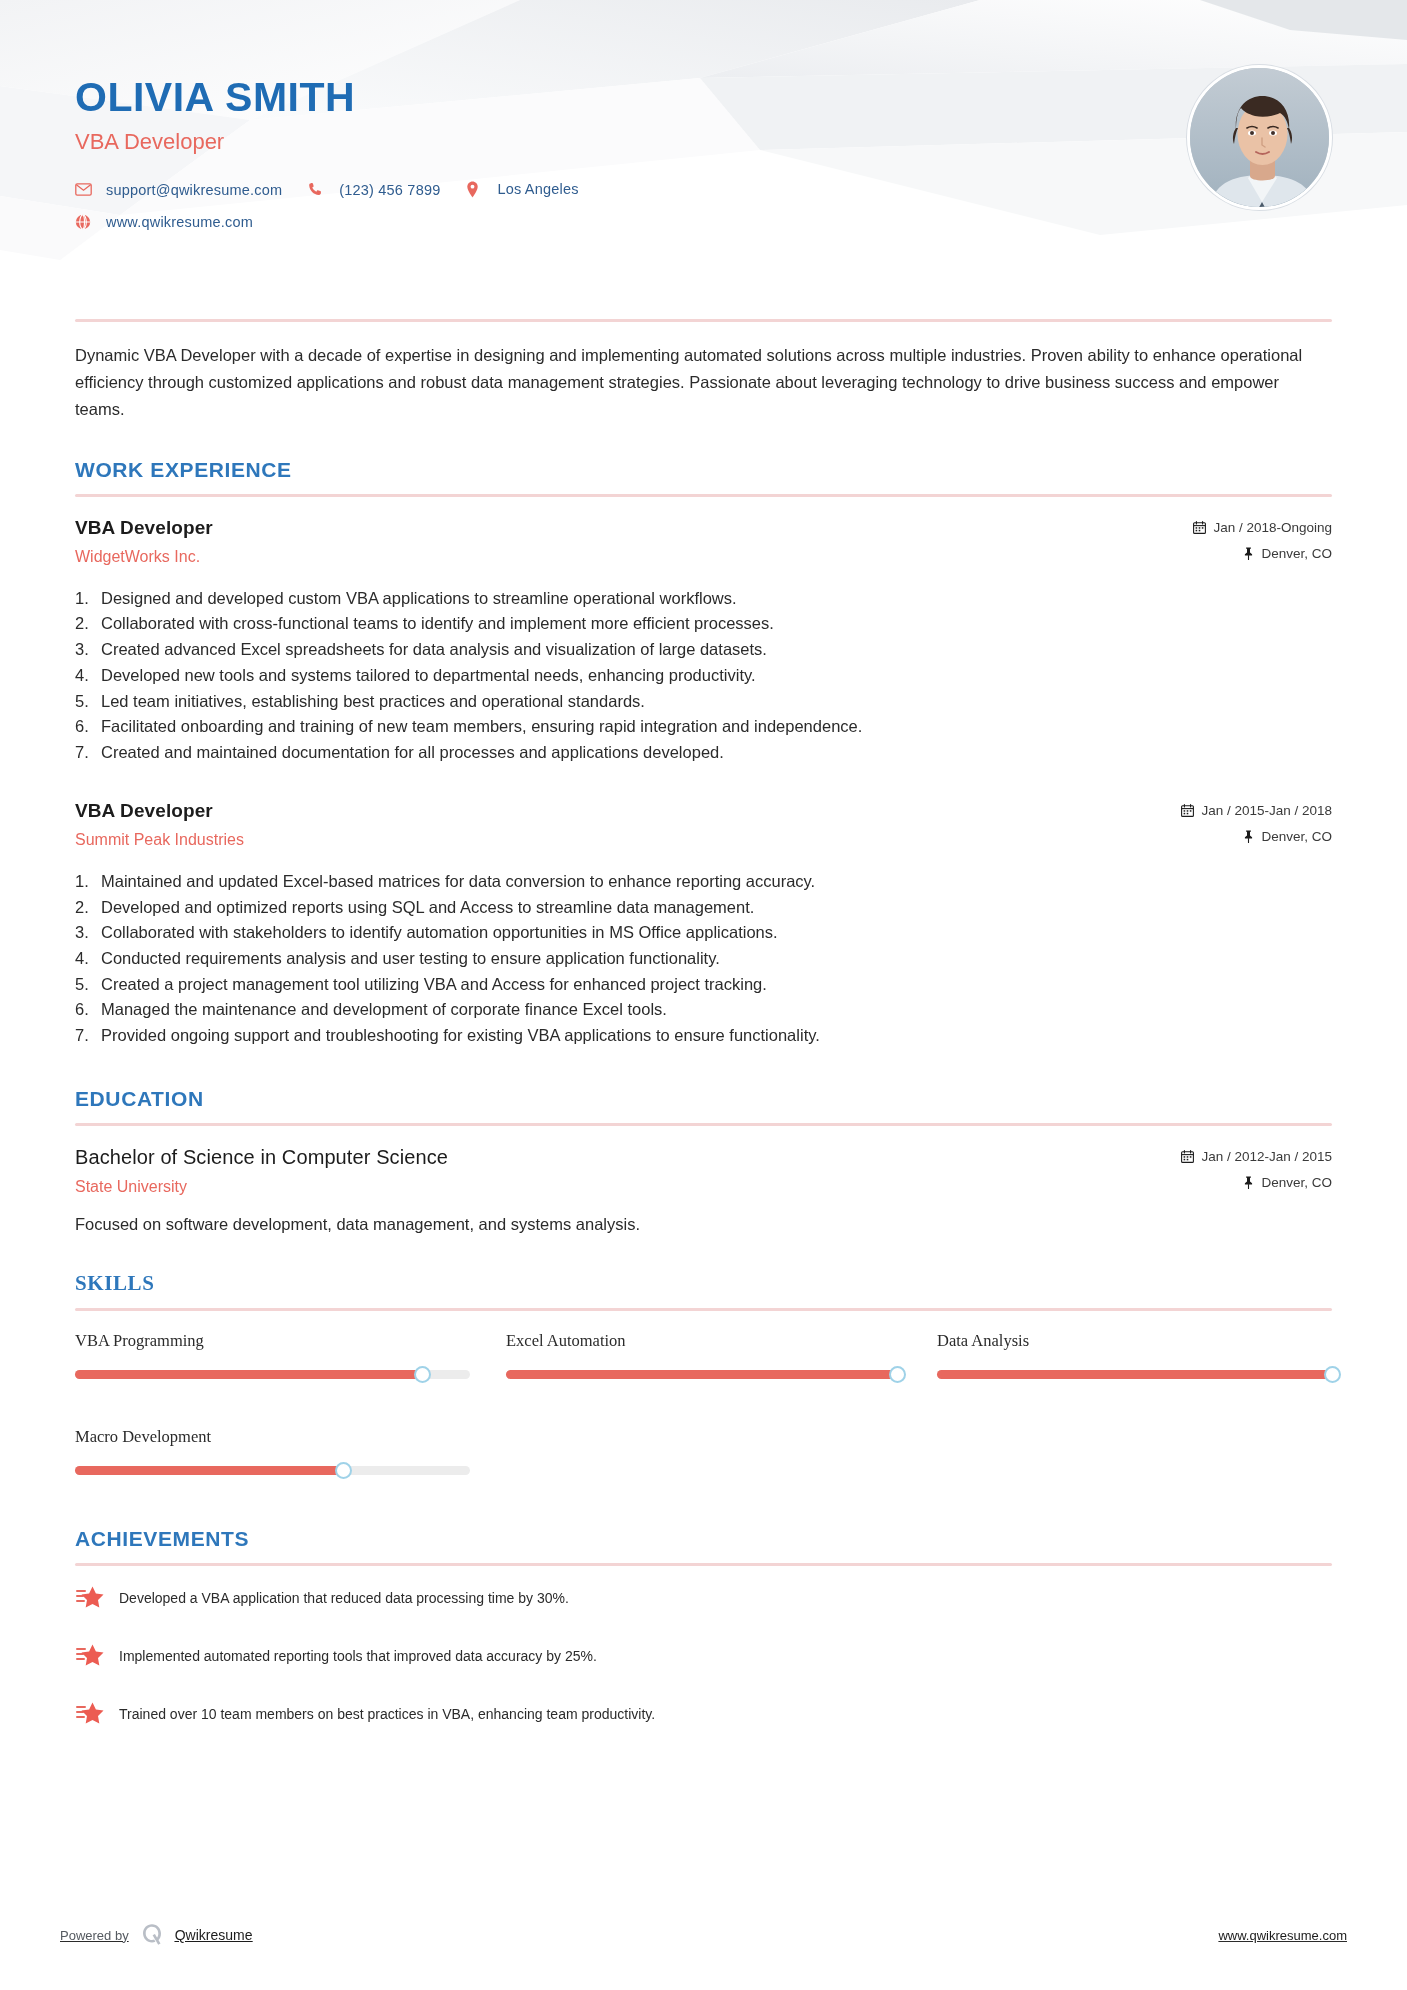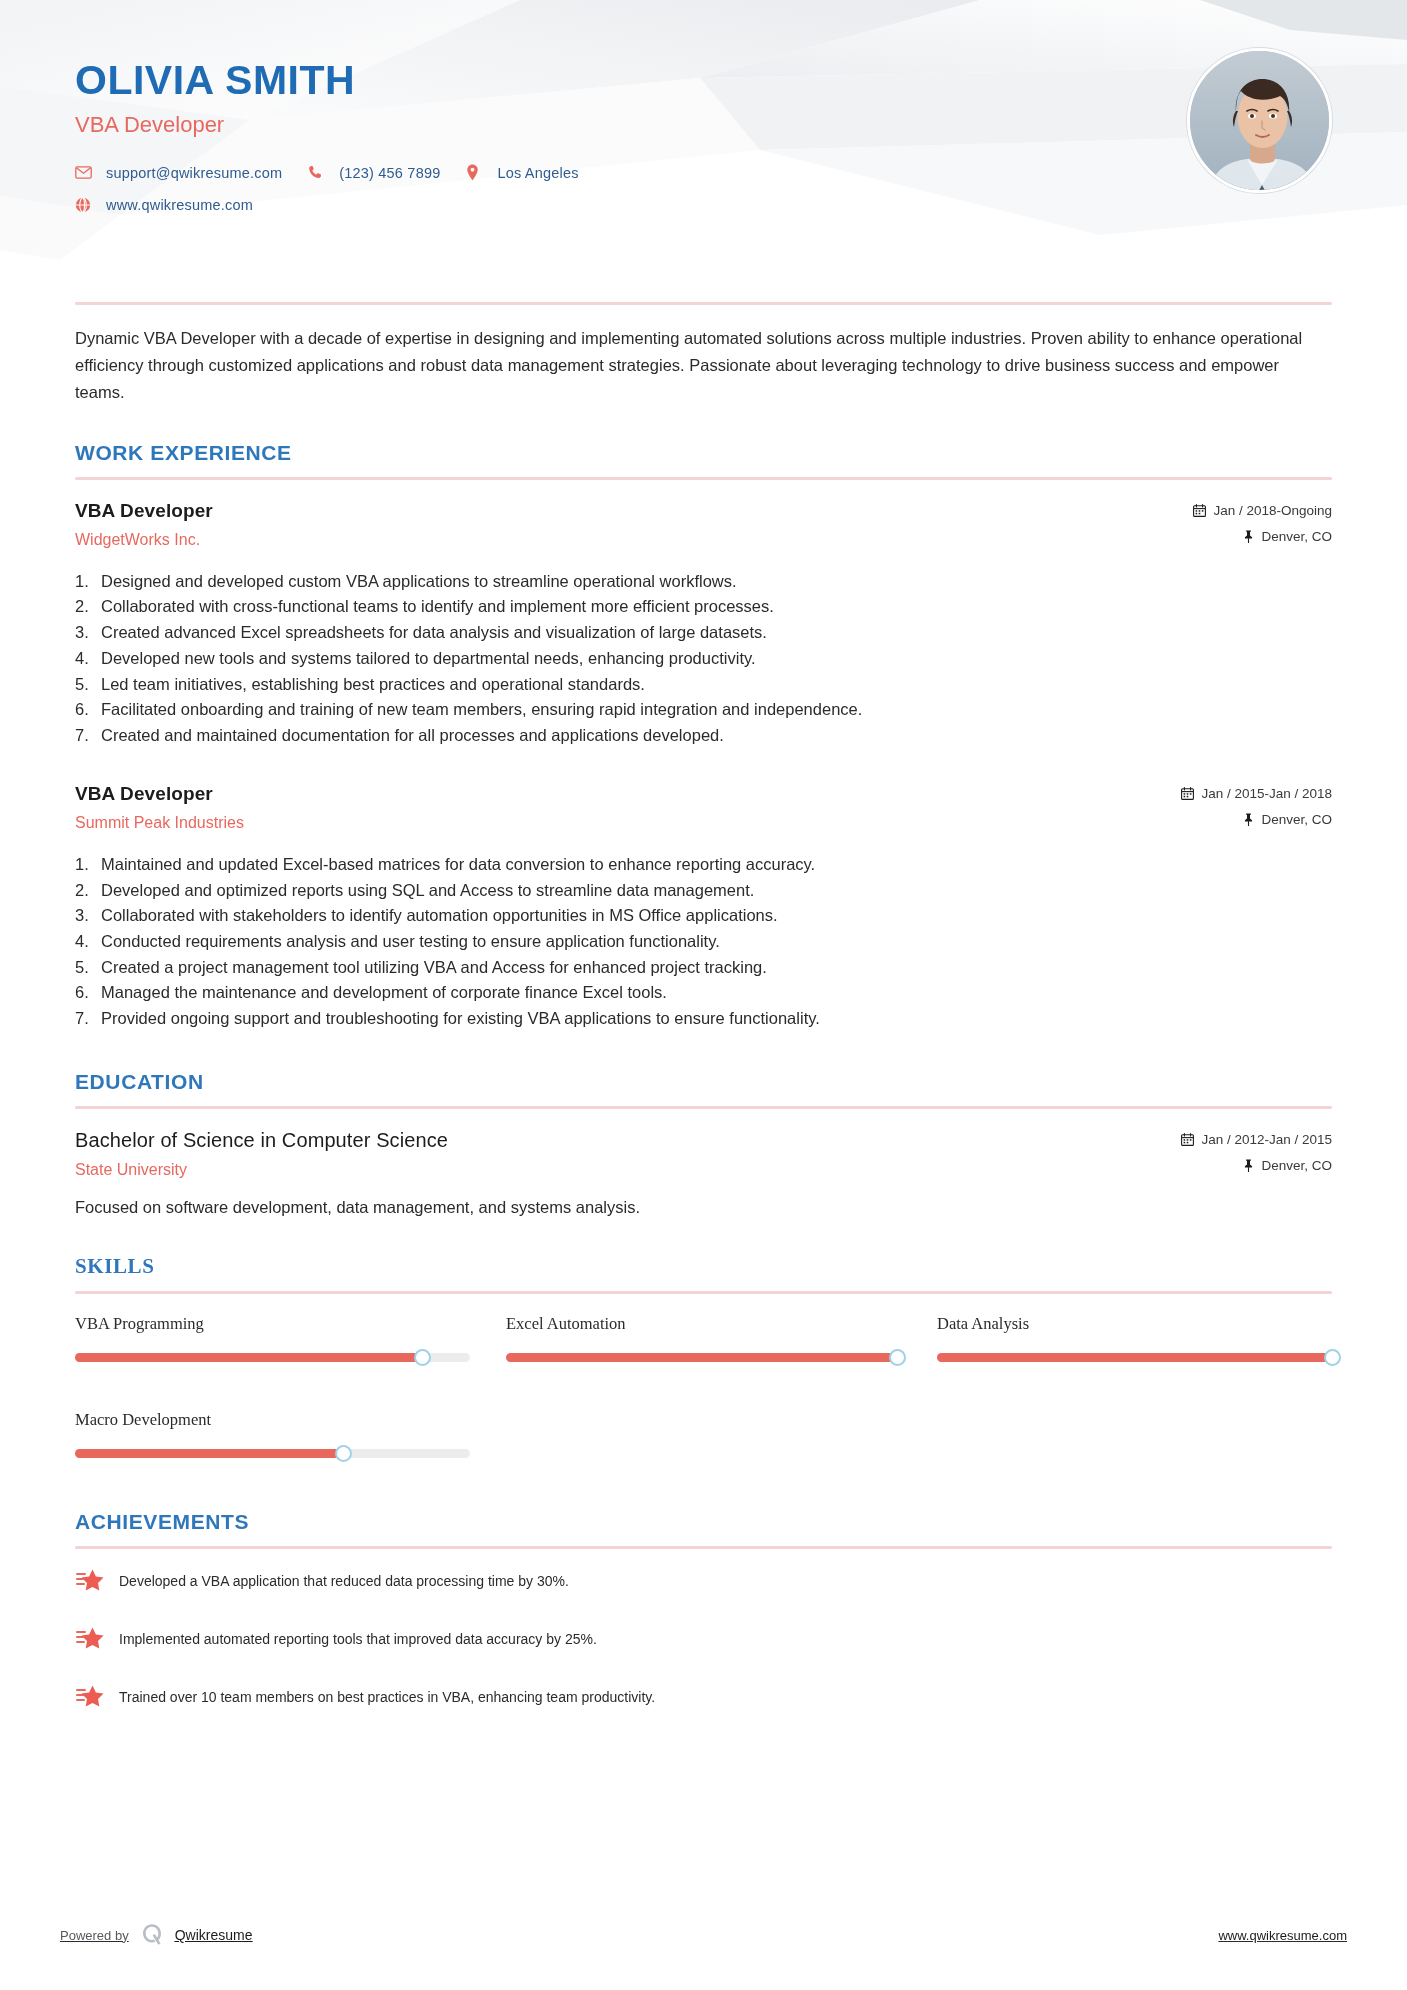--- a/index.html
+++ b/index.html
@@ -21,21 +21,21 @@
     width: 1407px;
     height: 300px;
     overflow: hidden;
     z-index: 0;
   }
   .header-bg svg { display: block; }
 
   .page {
     position: relative;
     z-index: 2;
-    padding: 0 75px;
+    padding: 17px 75px;
   }
 
   
   .topbar {
     position: relative;
     height: 290px;
     padding-top: 58px;
   }
   .name {
     font-size: 41px;
@@ -54,21 +54,20 @@
   .contact-rows { margin-top: 26px; }
   .contact-line {
     display: flex;
     align-items: center;
     gap: 0;
     margin-bottom: 16px;
     flex-wrap: nowrap;
   }
   .contact-item {
     display: flex;
-    align-items: center;
     margin-right: 26px;
     white-space: nowrap;
   }
   .contact-item .ic {
     width: 22px;
     display: inline-flex;
     align-items: center;
     justify-content: flex-start;
     color: #e8685e;
     margin-right: 9px;

